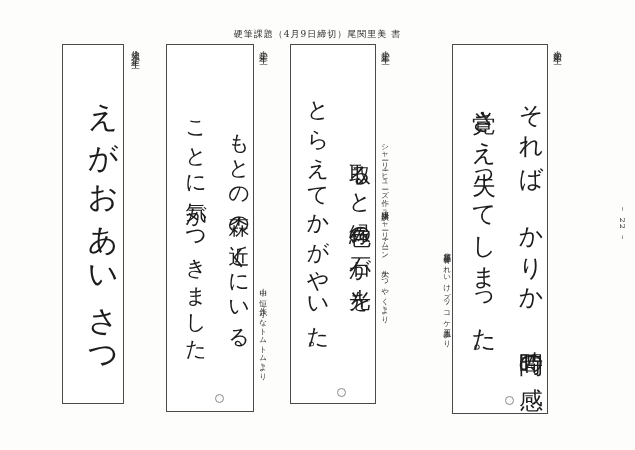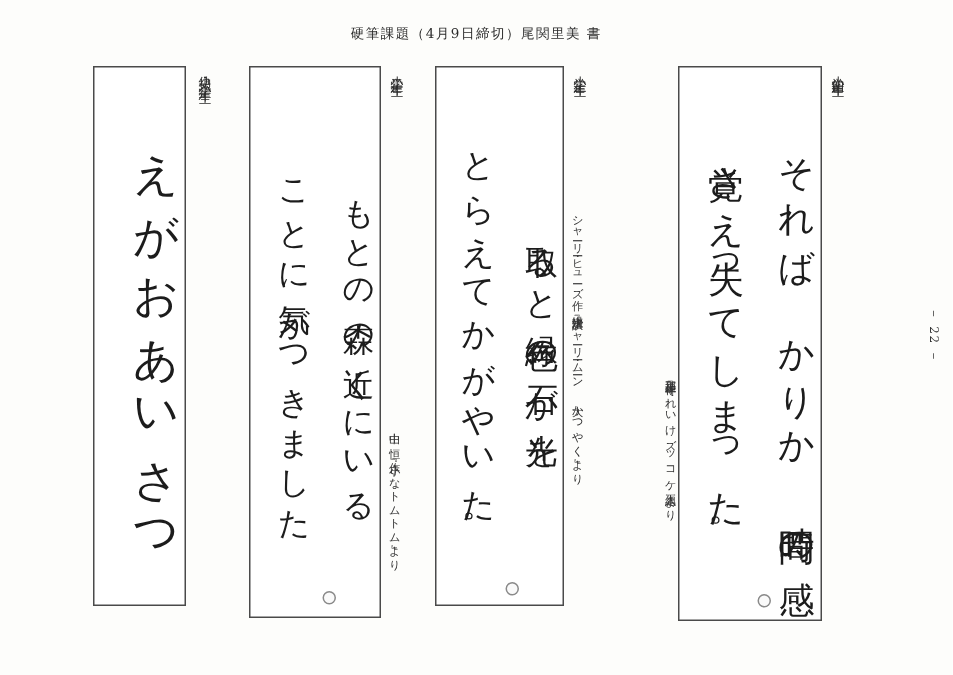--- a/index.html
+++ b/index.html
@@ -17,21 +17,21 @@
   .page {
     position: relative;
     width: 635px;
     height: 450px;
     background: #fdfdfb;
     box-sizing: border-box;
   }
   
   .header {
     position: absolute;
-    top: 16px;
+    top: 28px;
     left: 0;
     width: 100%;
     text-align: center;
     font-size: 9px;
     letter-spacing: 1px;
     color: #2b2b2b;
     white-space: nowrap;
   }
   .header span { display: inline-block; }
   

